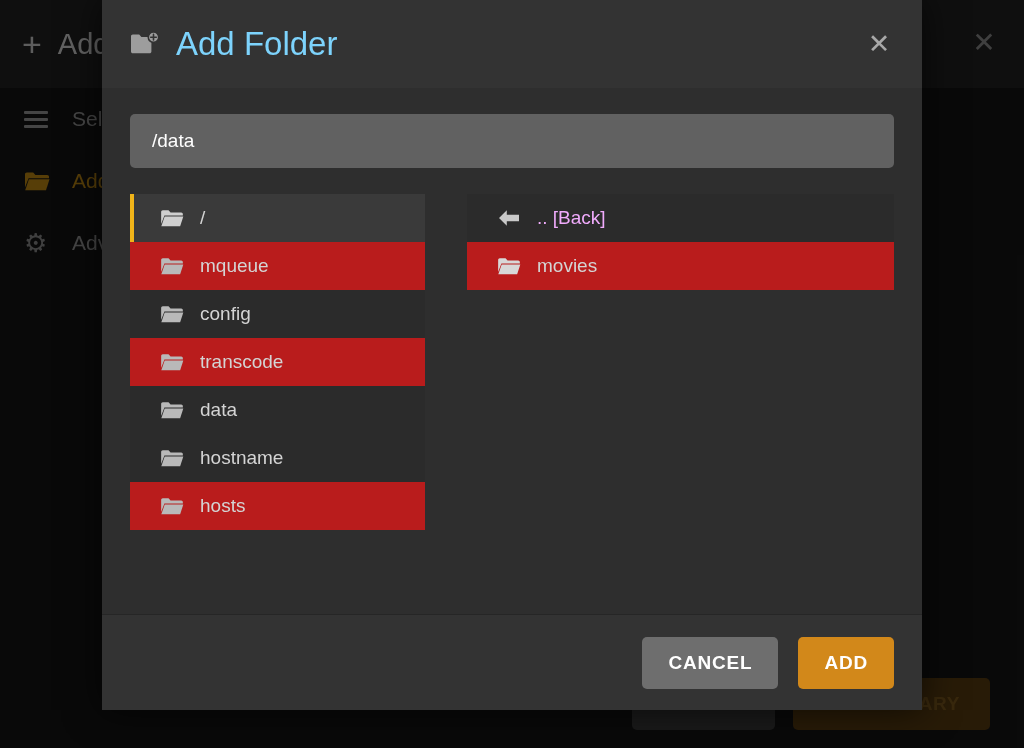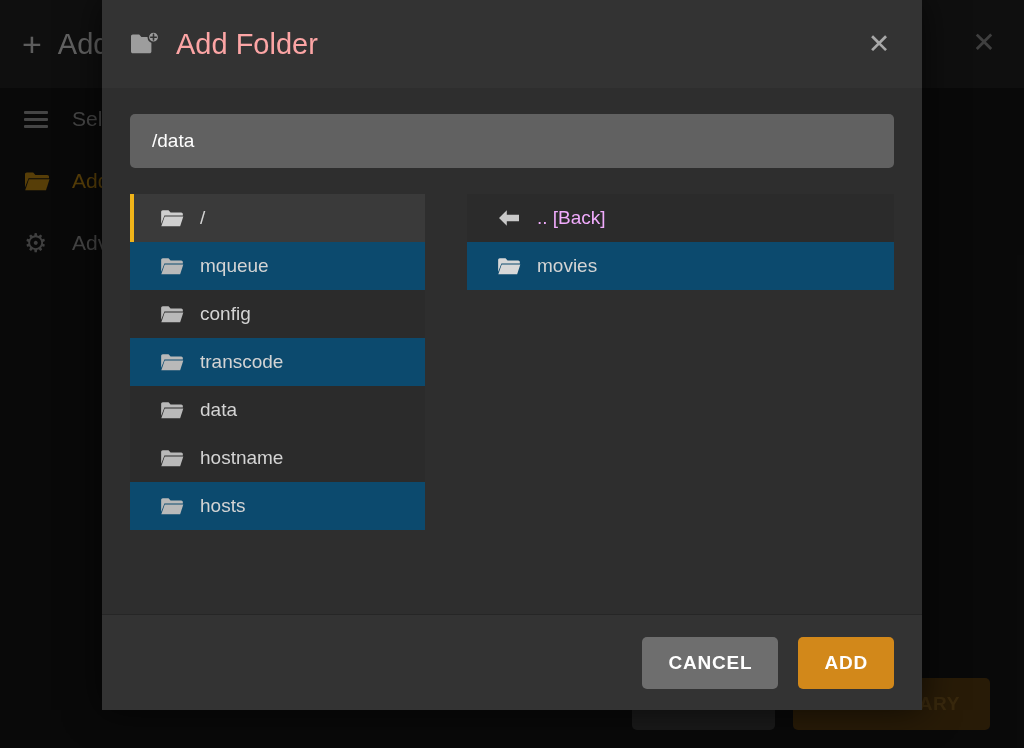--- a/index.html
+++ b/index.html
@@ -154,22 +154,22 @@
     display: flex;
     align-items: center;
     padding: 0 26px 0 28px;
     flex: 0 0 auto;
     position: relative;
   }
 
   #dialog-header .hdr-icon { margin-right: 16px; display: flex; align-items: center; }
 
   #dialog-title {
-    color: #fca5a5;
-    font-size: 29px;
+    color: #7dd3fc;
+    font-size: 33px;
   }
 
   #dialog-close {
     position: absolute;
     right: 28px; top: 50%;
     transform: translateY(-50%);
     width: 30px; height: 30px;
     color: #a8a8a8;
     font-size: 27px;
     line-height: 30px;
@@ -212,21 +212,21 @@
     align-items: center;
     height: 48px;
     padding-left: 30px;
     color: #d4d4d4;
     font-size: 19px;
     position: relative;
     cursor: pointer;
     background: #2b2b2b;
   }
 
-  .row.alt { background: #0c4a6e; }
+  .row.alt { background: #b91c1c; }
   .row.selected { background: #3a3a3a; }
 
   .row.selected::before {
     content: "";
     position: absolute;
     left: 0; top: 0; bottom: 0;
     width: 4px;
     background: #f0b419;
   }
 

